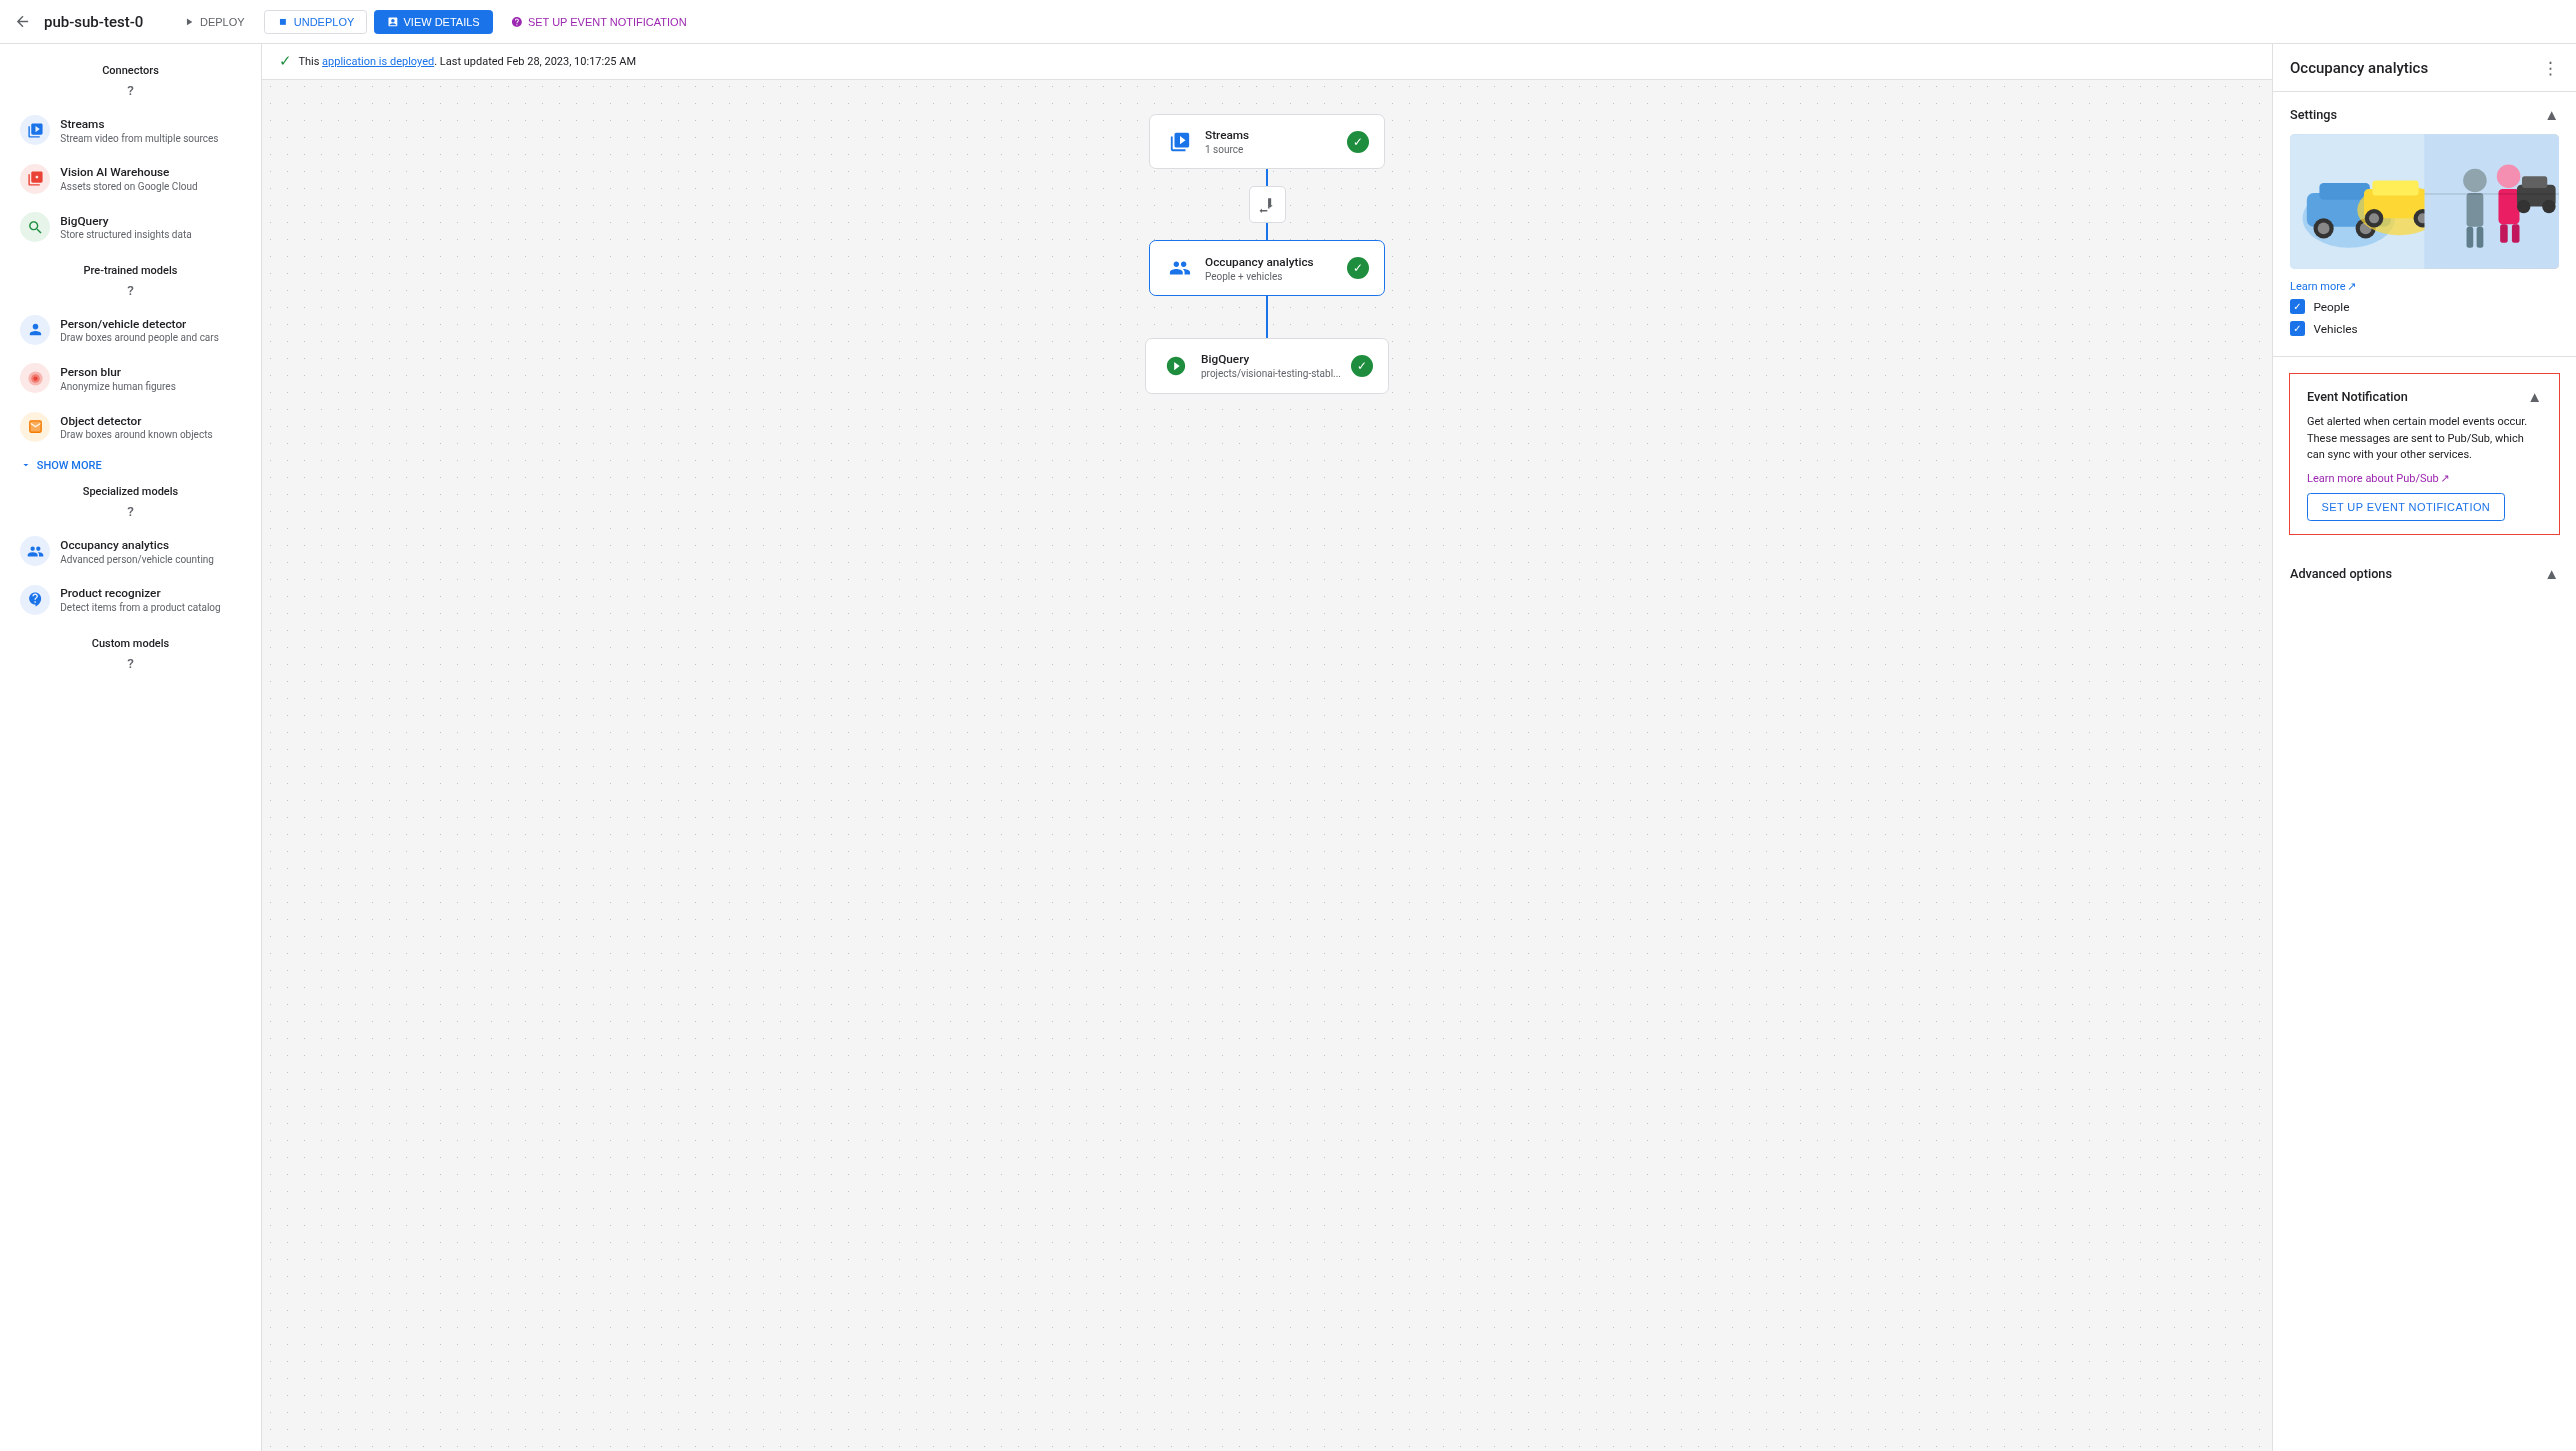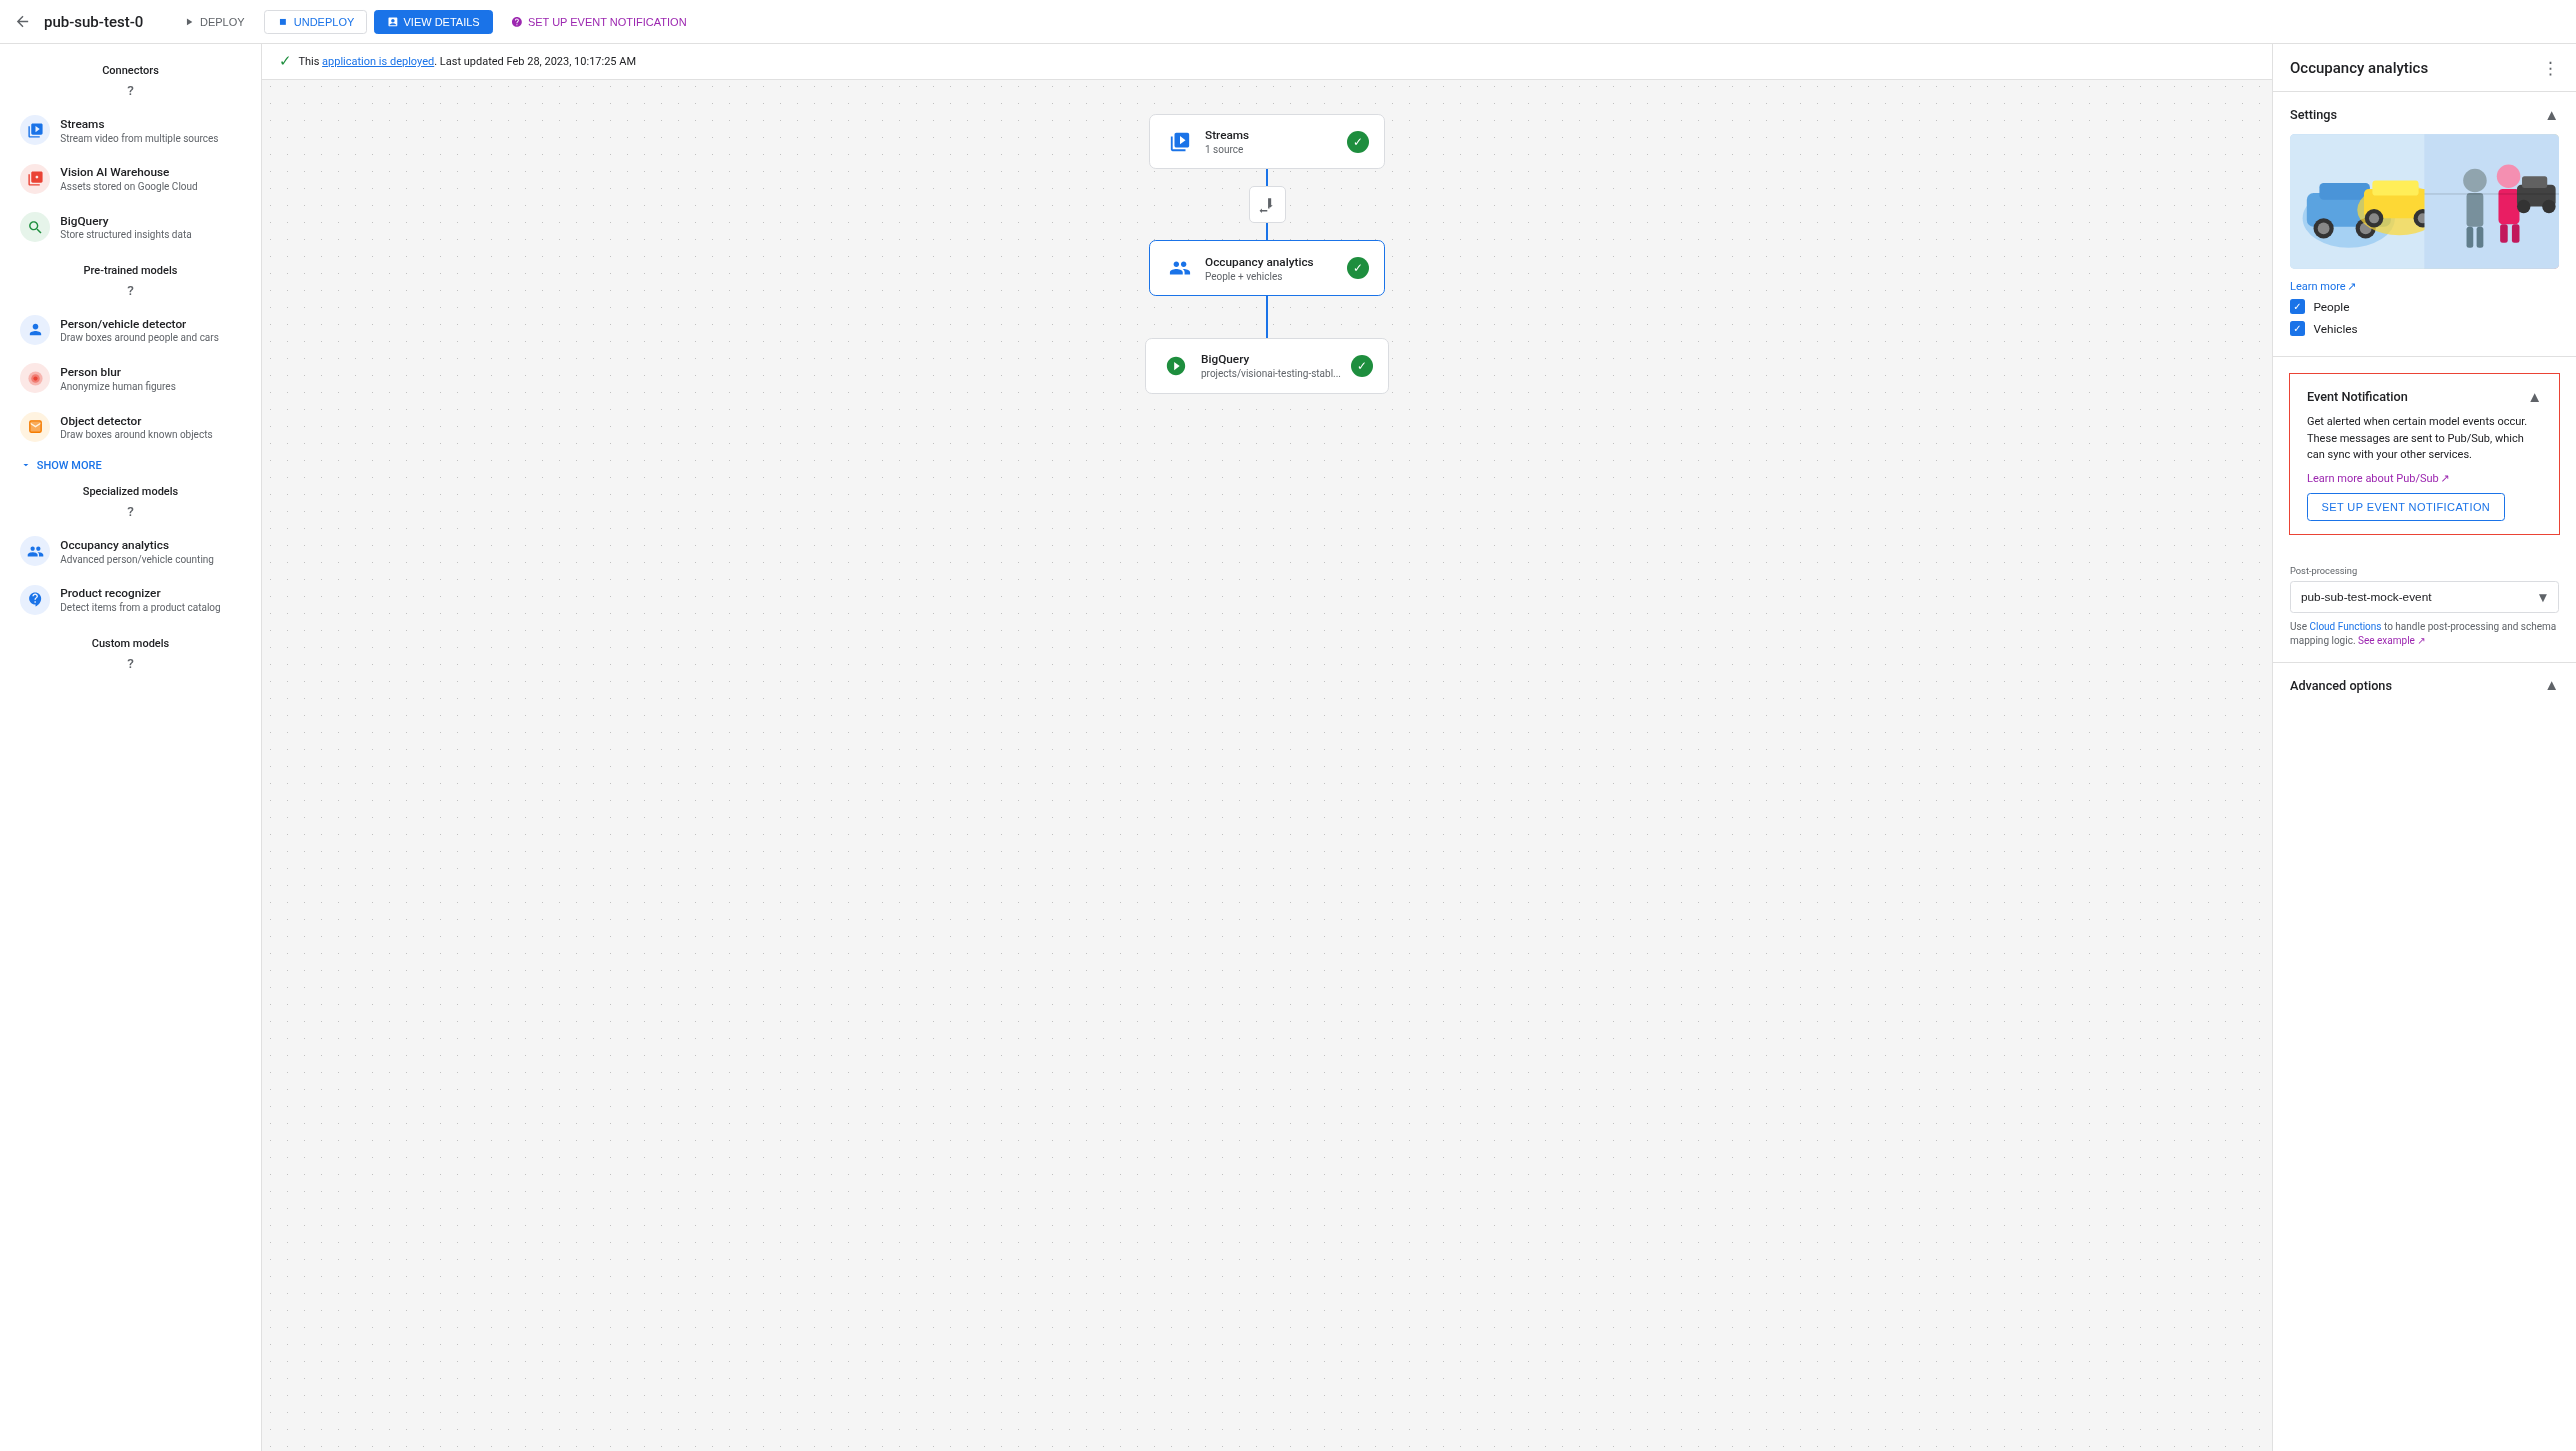--- a/index.html
+++ b/index.html
@@ -485,33 +485,20 @@
       <p class="event-notif-desc">Get alerted when certain model events occur. These messages are sent to Pub/Sub, which can sync with your other services.</p>
       <a class="event-notif-link">
         <span>Learn more about Pub/Sub</span>
         <span>↗</span>
       </a>
       <div>
         <button class="setup-btn">SET UP EVENT NOTIFICATION</button>
       </div>
     </div>
 
-    <div class="post-processing-section">
-      <div class="field-label">Post-processing</div>
-      <div class="select-wrapper">
-        <select class="select-field"><option value="pub-sub-test-mock-event">pub-sub-test-mock-event</option></select>
-        <span class="select-arrow">▼</span>
-      </div>
-      <p class="post-proc-desc">
-        Use <span style="color:#1a73e8; cursor:pointer;">Cloud Functions</span> to handle post-processing and schema mapping logic.
-        <a class="post-proc-link">
-          <span>See example</span> ↗
-        </a>
-      </p>
-    </div>
 
     <div class="advanced-section">
       <div class="advanced-header">
         <span class="advanced-title">Advanced options</span>
         <span class="panel-collapse-btn">▲</span>
       </div>
     </div>
 
   </div>
 </div>

